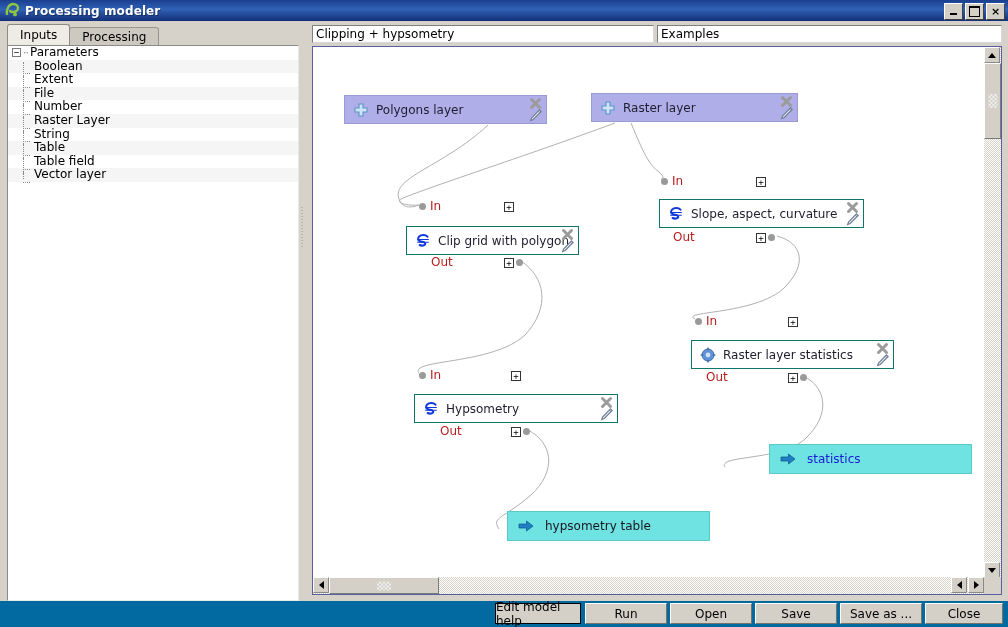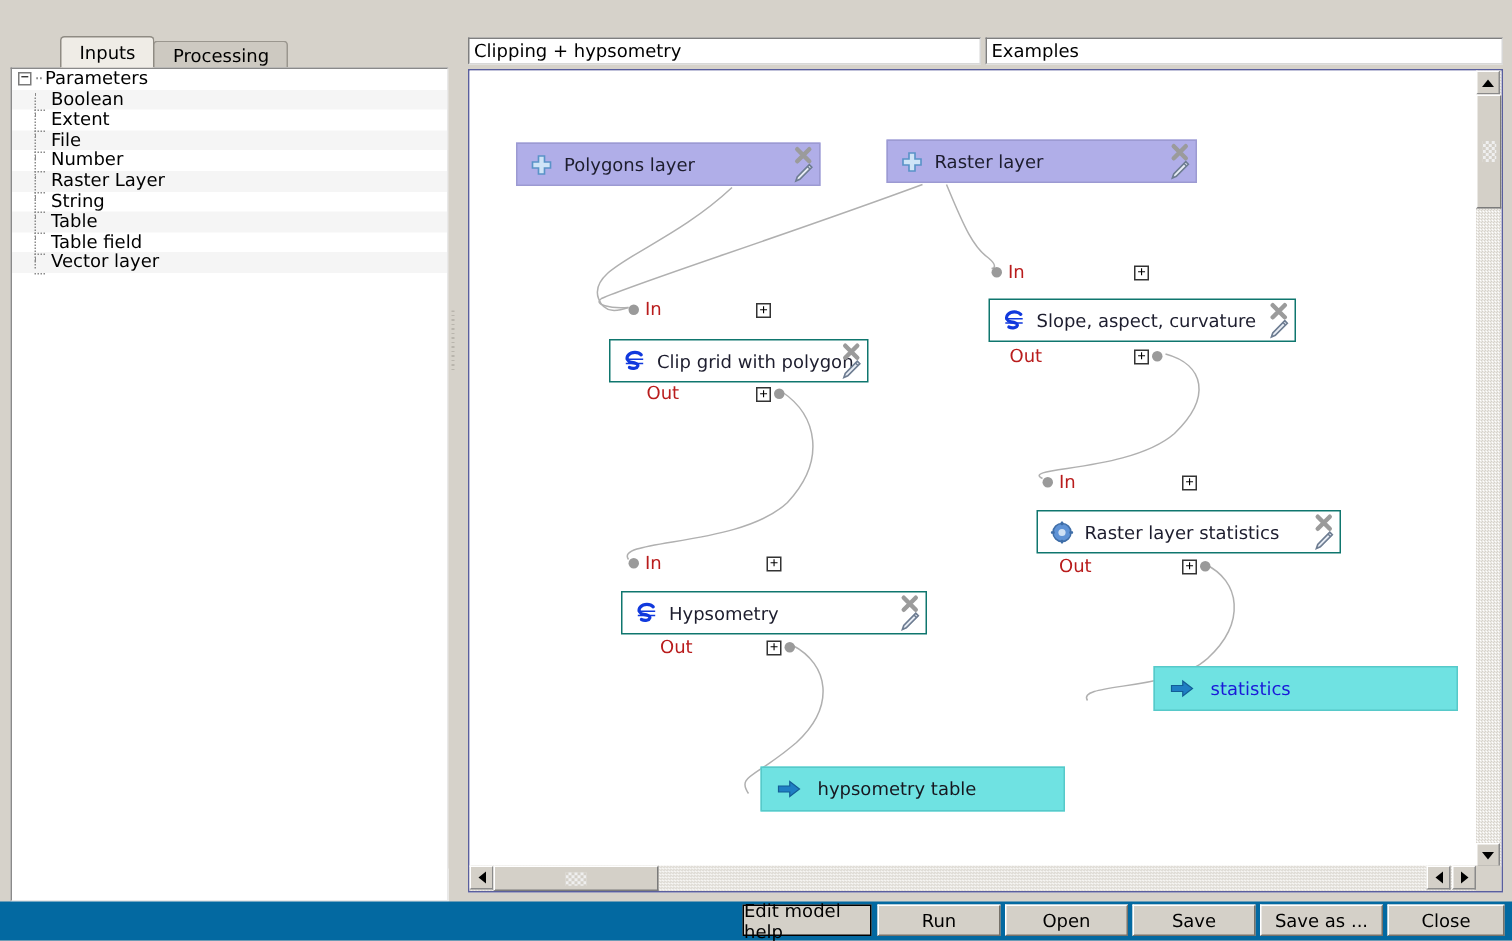--- a/index.html
+++ b/index.html
@@ -29,21 +29,21 @@
     border:1px solid;border-color:#ffffff #404040 #404040 #ffffff;
     display:flex;align-items:center;justify-content:center;
     font-size:9px;line-height:1;color:#000;position:relative;
   }
   .tb-btn .g-min{width:7px;height:2px;background:#000;margin-top:5px;}
   .tb-btn .g-max{width:9px;height:8px;border:1px solid #000;border-top-width:2px;}
   .tb-btn .g-close{font-size:11px;font-weight:bold;font-family:"DejaVu Sans",sans-serif;line-height:11px;}
 
   
   .leftpanel{position:absolute;left:0;top:21px;width:306px;height:580px;background:#d6d2ca;}
-  .tabs{position:absolute;left:7px;top:4px;height:20px;display:flex;align-items:flex-end;margin-left:33px;}
+  .tabs{position:absolute;left:7px;top:4px;height:20px;display:flex;align-items:flex-end;}
   .tab{
     height:19px;padding:0 12px;display:flex;align-items:center;
     background:#d4d0c8;font-size:12px;color:#000;
     border:1px solid #9a968e;border-bottom:none;
     border-radius:3px 3px 0 0;margin-right:-1px;
     box-sizing:border-box;
   }
   .tab.active{
     background:#efece6;height:21px;
     border-color:#8f8b83 #8f8b83 #efece6 #8f8b83;
@@ -153,20 +153,40 @@
     display:flex;align-items:center;justify-content:center;
     font-size:12px;color:#000;box-sizing:border-box;
   }
   .btn.focus{border:1px solid #000;}
 </style>
 </head>
 <body>
 
 <div class="win">
 
+  <div class="titlebar">
+    <span class="tb-icon">
+      <svg width="17" height="17" viewBox="0 0 17 17">
+        <path d="M3 13 C2 7 5 2 9 2 C12 2 14 4 14 6 C14 9 11 10 9 10 C7 10 6 9 6 8" fill="none" stroke="#8ec63f" stroke-width="2.4"></path>
+        <circle cx="11" cy="12.4" r="1.9" fill="#8ec63f"></circle>
+      </svg>
+    </span>
+    <span class="tb-title">Processing modeler</span>
+    <div class="tb-buttons">
+      <div class="tb-btn">
+          <i class="g-min"></i>
+        </div>
+      <div class="tb-btn">
+          <i class="g-max"></i>
+        </div>
+      <div class="tb-btn">
+          <span class="g-close">×</span>
+        </div>
+    </div>
+  </div>
 
   <div class="leftpanel">
     <div class="tabs">
       <div class="tab active">Inputs</div>
       <div class="tab inactive">Processing</div>
     </div>
 
     <div class="treebox">
       <div class="trow">
         <span class="twist">−</span>

